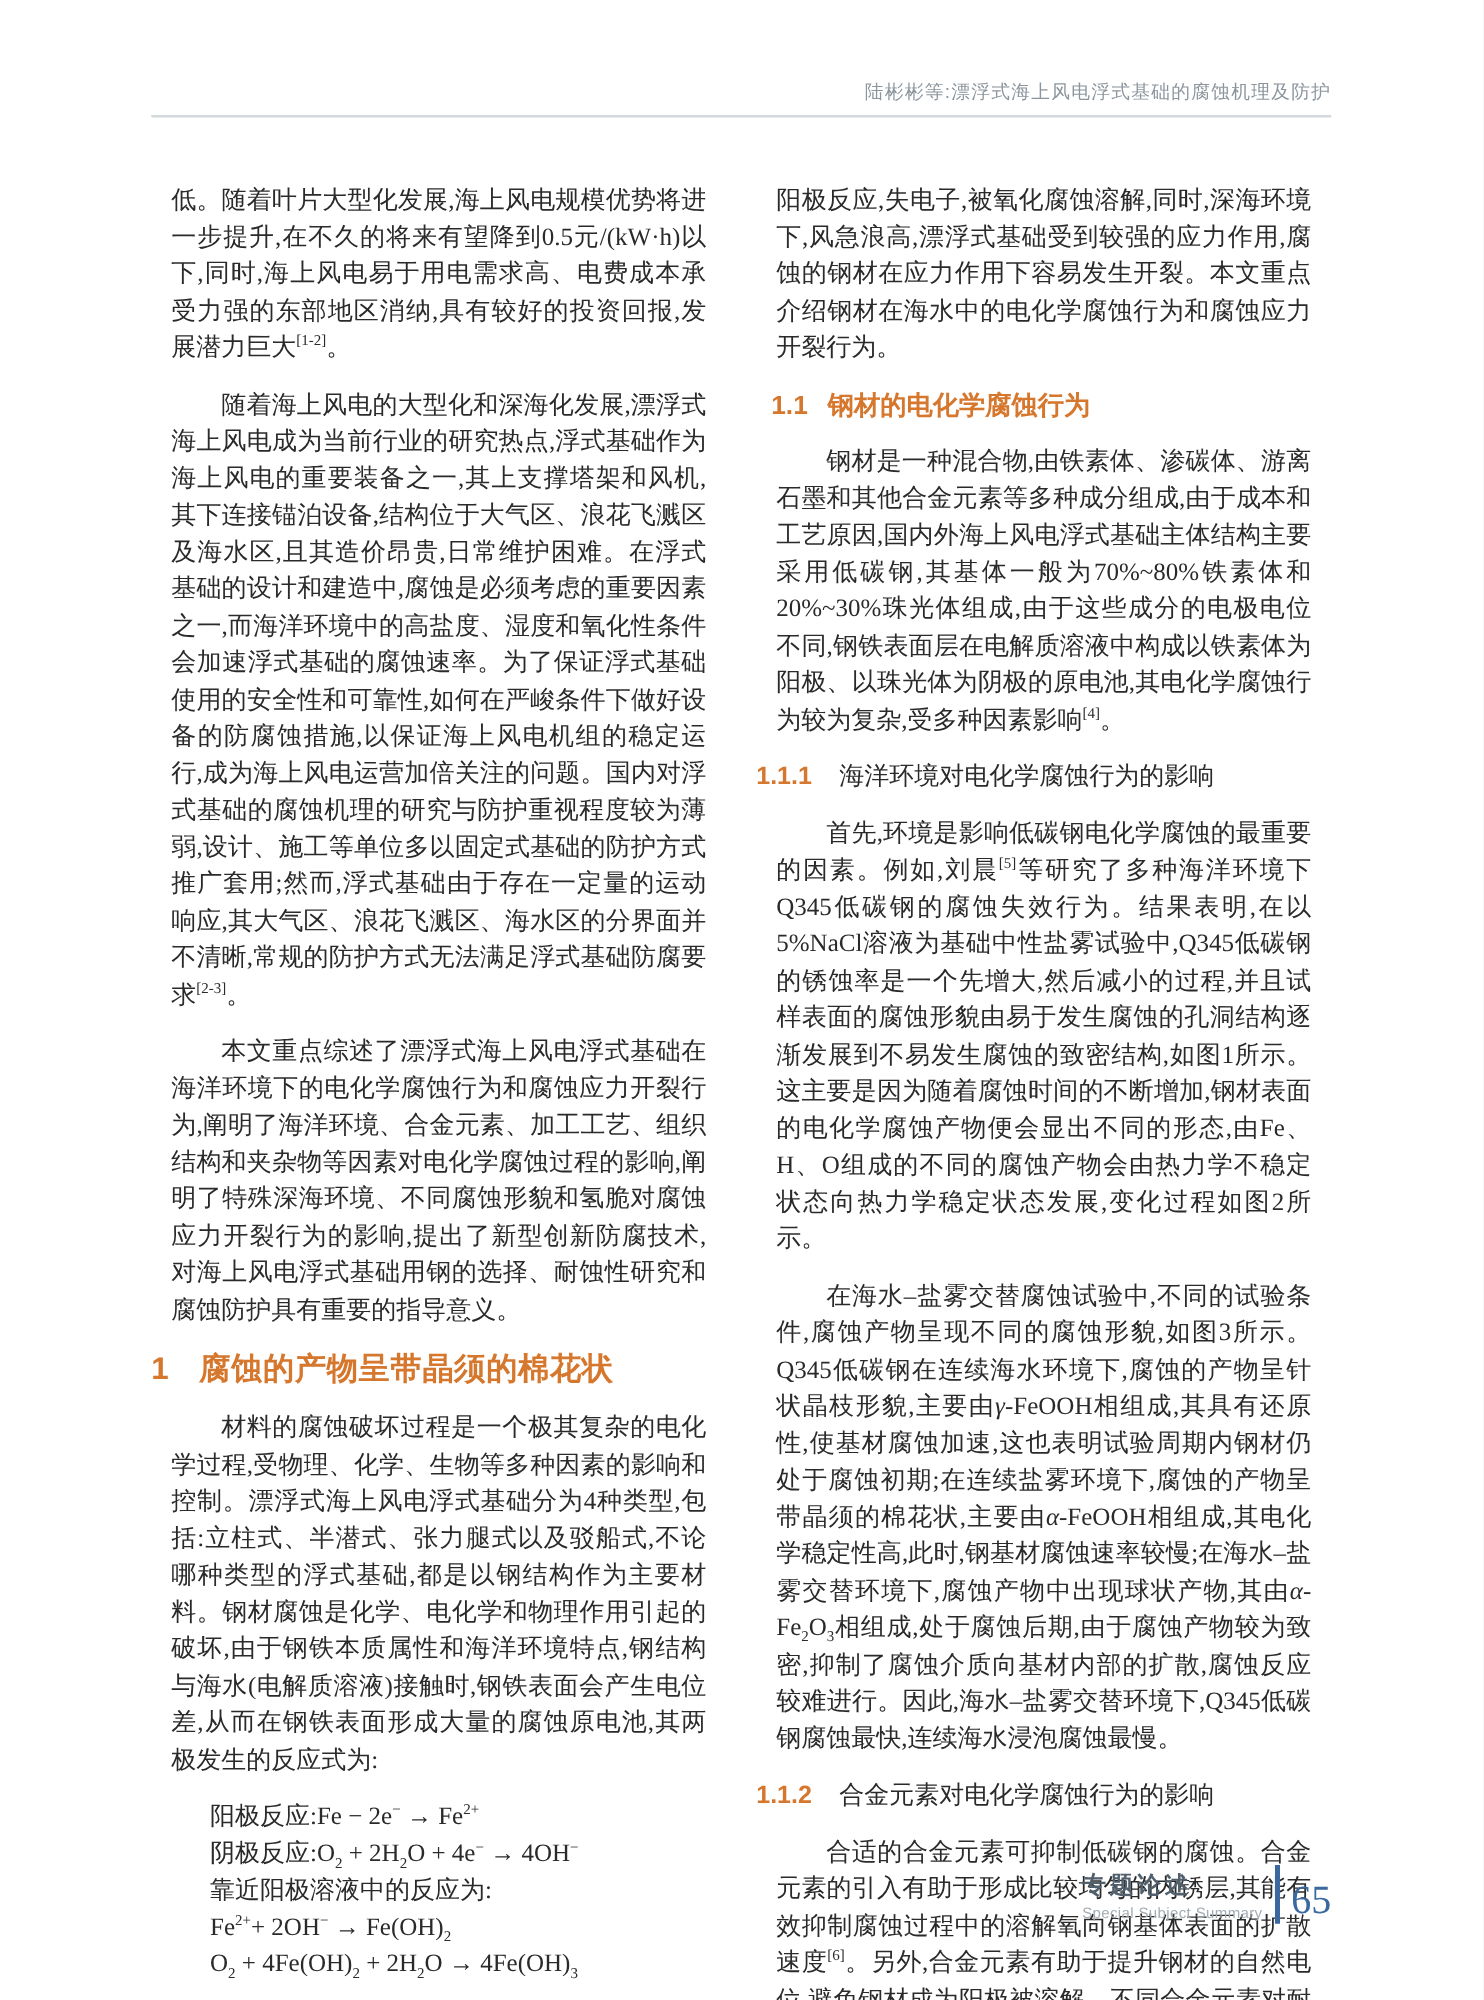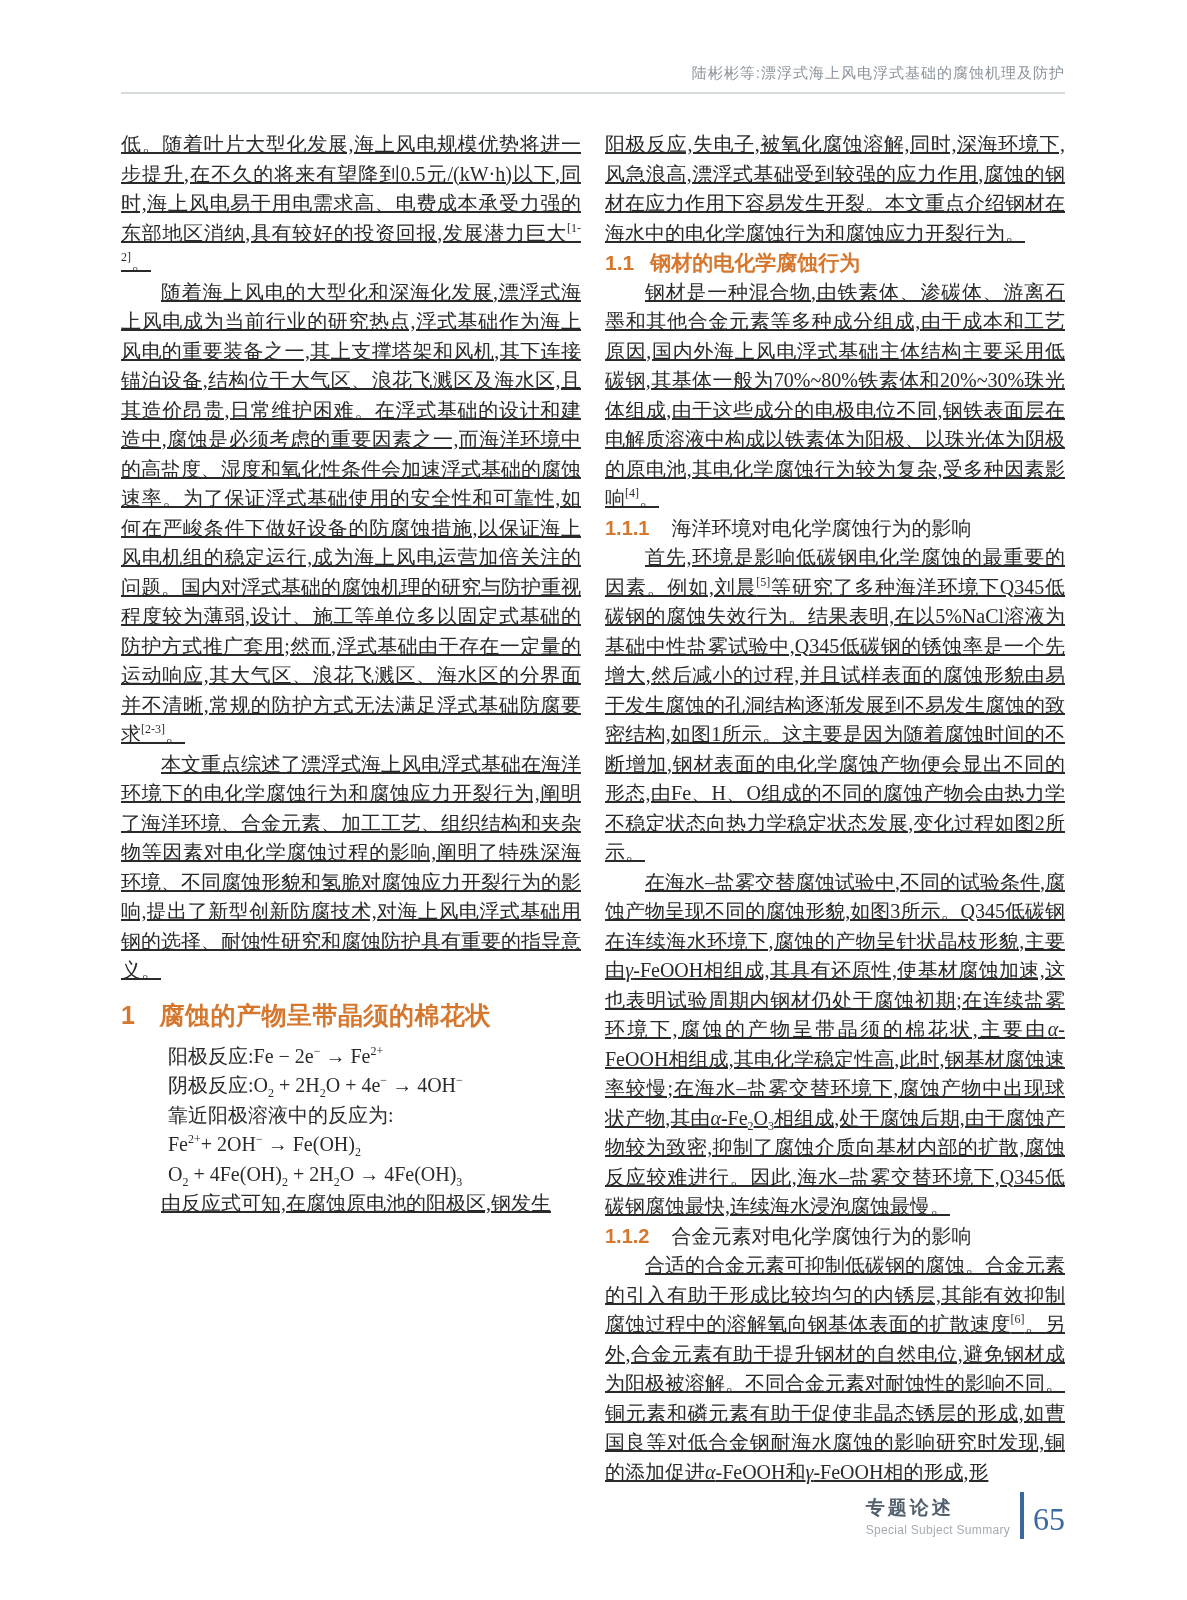--- a/index.html
+++ b/index.html
@@ -16,38 +16,38 @@
     padding-top:64px; text-align:right;
     font-family:"Liberation Sans","DejaVu Sans",sans-serif;
     font-size:15px; color:#8c959d; letter-spacing:1px;
   }
   .header-rule { margin-top:9px; border-bottom:2px solid #d4d9dc; }
 
   
   .columns { position:absolute; top:130px; left:121px; width:944px; display:flex; gap:24px; }
   .col { width:460px; }
 
-  p.body-para { margin:0; font-size:20px; line-height:29.5px; text-align:justify; text-justify:inter-ideograph;text-decoration:underline; }
+  p.body-para { margin:16px; font-size:20px; line-height:29.5px; text-align:justify; text-justify:inter-ideograph; }
   p.body-para.indent { text-indent:2em; }
 
   sup { font-size:12px; line-height:0; vertical-align:super; }
   sub { font-size:12px; line-height:0; vertical-align:sub; }
   .it { font-style:italic; }
 
   .eq { font-size:20px; line-height:29.5px; padding-left:47px; text-align:left; }
 
   .h1 {
     margin:13px 0 10px 0; color:#d6772e;
     font-family:"Liberation Sans","DejaVu Sans",sans-serif;
     font-weight:bold; font-size:25px; line-height:33px; letter-spacing:0.5px;
   }
   .h1 .num { margin-right:24px; }
 
   .h2 {
-    margin:0; color:#d6772e;
+    margin:12px; color:#d6772e;
     font-family:"Liberation Sans","DejaVu Sans",sans-serif;
     font-weight:bold; font-size:21px; line-height:29.5px;
   }
   .h2 .num { margin-right:16px; }
 
   .h3 { margin:0; font-size:20px; line-height:29.5px; font-weight:normal; }
   .h3 .num {
     color:#d6772e; font-family:"Liberation Sans","DejaVu Sans",sans-serif;
     font-weight:bold; font-size:20px; margin-right:22px;
   }
@@ -76,20 +76,21 @@
     <div class="running-title">陆彬彬等:漂浮式海上风电浮式基础的腐蚀机理及防护</div>
     <div class="header-rule"></div>
   </div>
 
   <div class="columns">
     <div class="col" id="col-left">
         <p class="body-para"><span>低。随着叶片大型化发展,海上风电规模优势将进一步提升,在不久的将来有望降到0.5元/(kW·h)以下,同时,海上风电易于用电需求高、电费成本承受力强的东部地区消纳,具有较好的投资回报,发展潜力巨大</span><sup>[1-2]</sup><span>。</span></p>
         <p class="body-para indent"><span>随着海上风电的大型化和深海化发展,漂浮式海上风电成为当前行业的研究热点,浮式基础作为海上风电的重要装备之一,其上支撑塔架和风机,其下连接锚泊设备,结构位于大气区、浪花飞溅区及海水区,且其造价昂贵,日常维护困难。在浮式基础的设计和建造中,腐蚀是必须考虑的重要因素之一,而海洋环境中的高盐度、湿度和氧化性条件会加速浮式基础的腐蚀速率。为了保证浮式基础使用的安全性和可靠性,如何在严峻条件下做好设备的防腐蚀措施,以保证海上风电机组的稳定运行,成为海上风电运营加倍关注的问题。国内对浮式基础的腐蚀机理的研究与防护重视程度较为薄弱,设计、施工等单位多以固定式基础的防护方式推广套用;然而,浮式基础由于存在一定量的运动响应,其大气区、浪花飞溅区、海水区的分界面并不清晰,常规的防护方式无法满足浮式基础防腐要求</span><sup>[2-3]</sup><span>。</span></p>
         <p class="body-para indent"><span>本文重点综述了漂浮式海上风电浮式基础在海洋环境下的电化学腐蚀行为和腐蚀应力开裂行为,阐明了海洋环境、合金元素、加工工艺、组织结构和夹杂物等因素对电化学腐蚀过程的影响,阐明了特殊深海环境、不同腐蚀形貌和氢脆对腐蚀应力开裂行为的影响,提出了新型创新防腐技术,对海上风电浮式基础用钢的选择、耐蚀性研究和腐蚀防护具有重要的指导意义。</span></p>
         <div class="h1"><span class="num">1</span><span class="title">腐蚀的产物呈带晶须的棉花状</span></div>
+        <p class="body-para indent"><span>材料的腐蚀破坏过程是一个极其复杂的电化学过程,受物理、化学、生物等多种因素的影响和控制。漂浮式海上风电浮式基础分为4种类型,包括:立柱式、半潜式、张力腿式以及驳船式,不论哪种类型的浮式基础,都是以钢结构作为主要材料。钢材腐蚀是化学、电化学和物理作用引起的破坏,由于钢铁本质属性和海洋环境特点,钢结构与海水(电解质溶液)接触时,钢铁表面会产生电位差,从而在钢铁表面形成大量的腐蚀原电池,其两极发生的反应式为:</span></p>
         <div class="eq"><span>阳极反应:Fe − 2e</span><sup>−</sup><span> → Fe</span><sup>2+</sup></div>
         <div class="eq"><span>阴极反应:O</span><sub>2</sub><span> + 2H</span><sub>2</sub><span>O + 4e</span><sup>−</sup><span> → 4OH</span><sup>−</sup></div>
         <div class="eq"><span>靠近阳极溶液中的反应为:</span></div>
         <div class="eq"><span>Fe</span><sup>2+</sup><span>+ 2OH</span><sup>−</sup><span> → Fe(OH)</span><sub>2</sub></div>
         <div class="eq"><span>O</span><sub>2</sub><span> + 4Fe(OH)</span><sub>2</sub><span> + 2H</span><sub>2</sub><span>O → 4Fe(OH)</span><sub>3</sub></div>
         <p class="body-para indent"><span>由反应式可知,在腐蚀原电池的阳极区,钢发生</span></p>
       </div>
     <div class="col" id="col-right">
         <p class="body-para"><span>阳极反应,失电子,被氧化腐蚀溶解,同时,深海环境下,风急浪高,漂浮式基础受到较强的应力作用,腐蚀的钢材在应力作用下容易发生开裂。本文重点介绍钢材在海水中的电化学腐蚀行为和腐蚀应力开裂行为。</span></p>
         <div class="h2"><span class="num">1.1</span><span class="title">钢材的电化学腐蚀行为</span></div>

